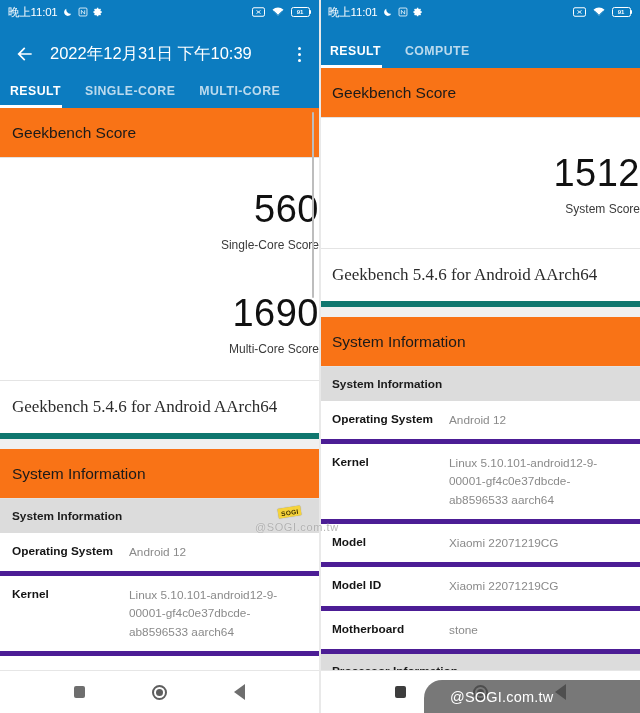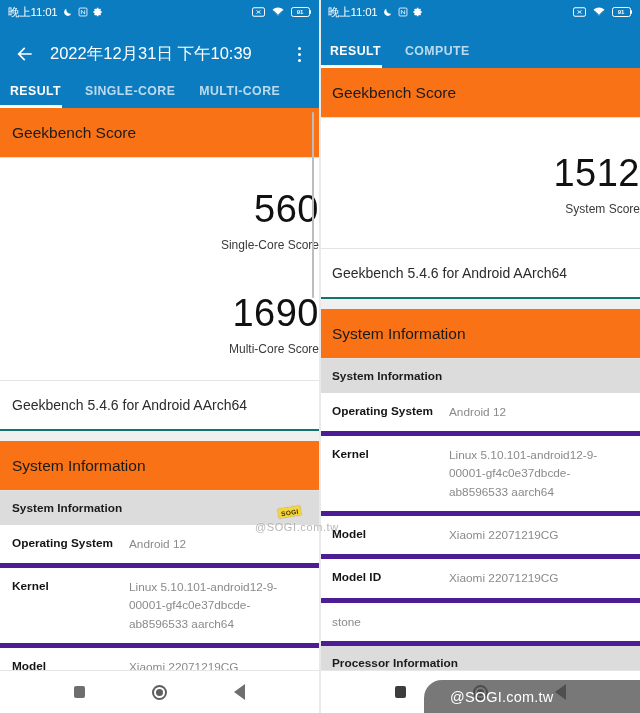--- a/index.html
+++ b/index.html
@@ -153,23 +153,24 @@
     letter-spacing: 0.5px;
   }
   .score-label {
     font-size: 12px;
     color: #3a3a3a;
     margin-top: 8px;
   }
   .version-row {
     background: #ffffff;
     padding: 16px 12px;
-    font-size: 14px;
+    font-size: 17px;
     color: #2b2b2b;
-    border-bottom: 2px solid #0f766e;
+    border-bottom: 6px solid #0f766e;
+    font-family: Liberation Serif, serif;
   }
   .gap { height: 10px; background: #f0f0f0; }
 
   .table-subheader {
     background: #dcdcdc;
     padding: 10px 12px;
     font-size: 11.8px;
     font-weight: bold;
     color: #1b1b1b;
   }
@@ -479,20 +480,21 @@
       </div>
       <div class="row">
         <div class="row-key">Model</div>
         <div class="row-val">Xiaomi 22071219CG</div>
       </div>
       <div class="row">
         <div class="row-key">Model ID</div>
         <div class="row-val">Xiaomi 22071219CG</div>
       </div>
       <div class="row">
+        <div class="row-key">Motherboard</div>
         <div class="row-val">stone</div>
       </div>
 
       <div class="table-subheader">Processor Information</div>
 
     </div>
 
     <div class="navbar">
       <div class="nav-btn">
           <span class="nav-square" style="background:#3d3d3d;"></span>

